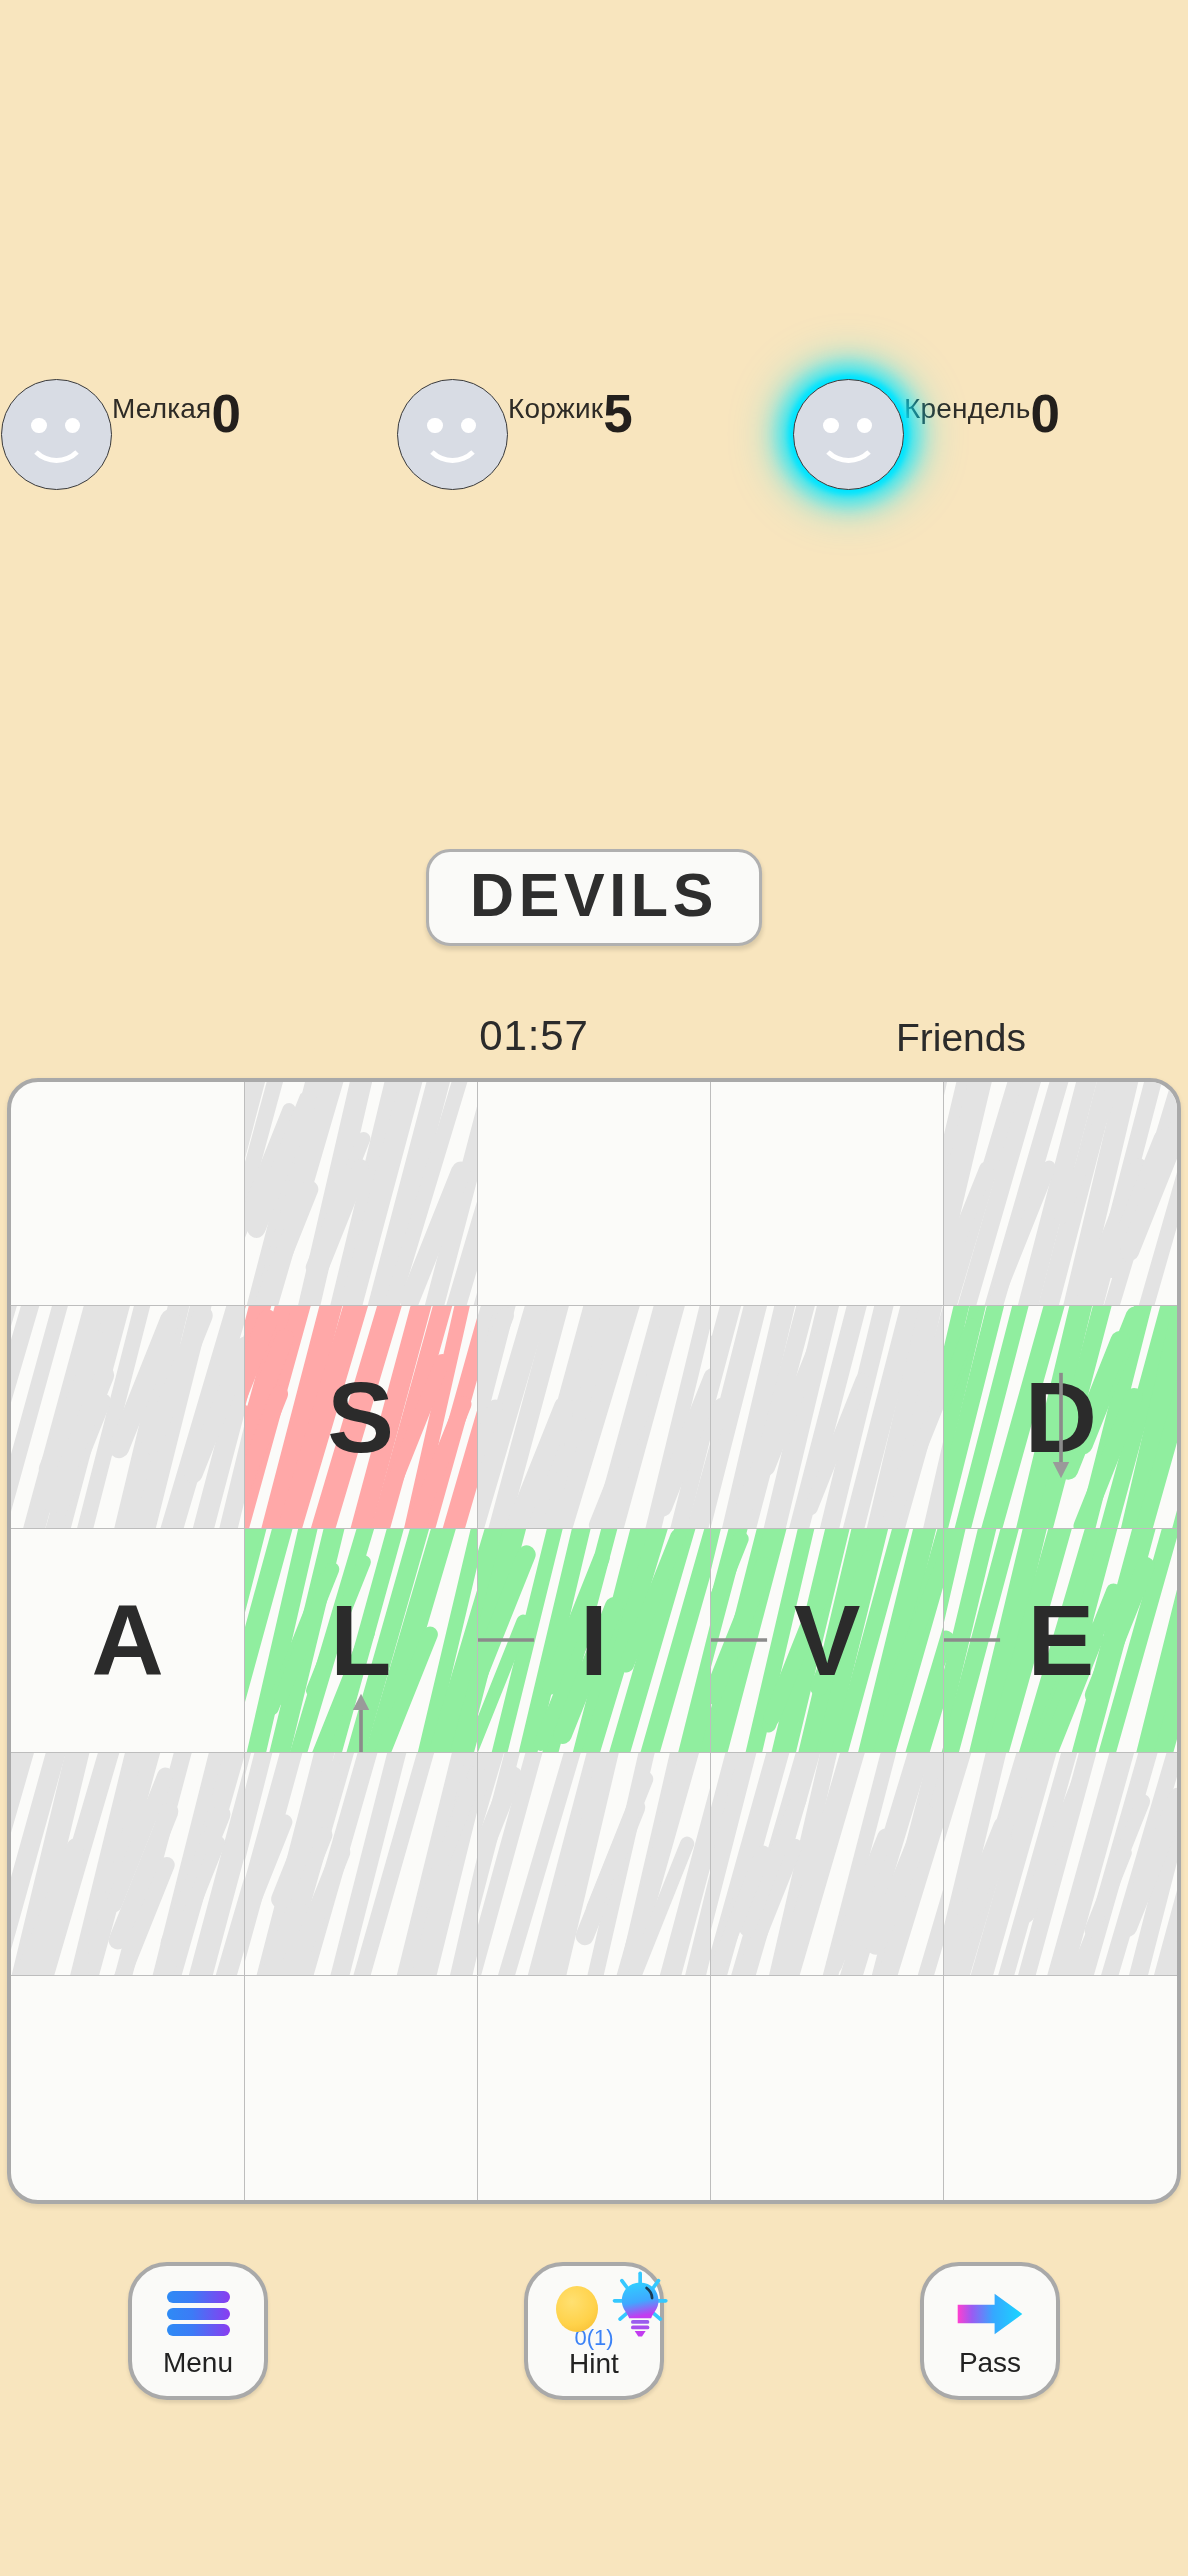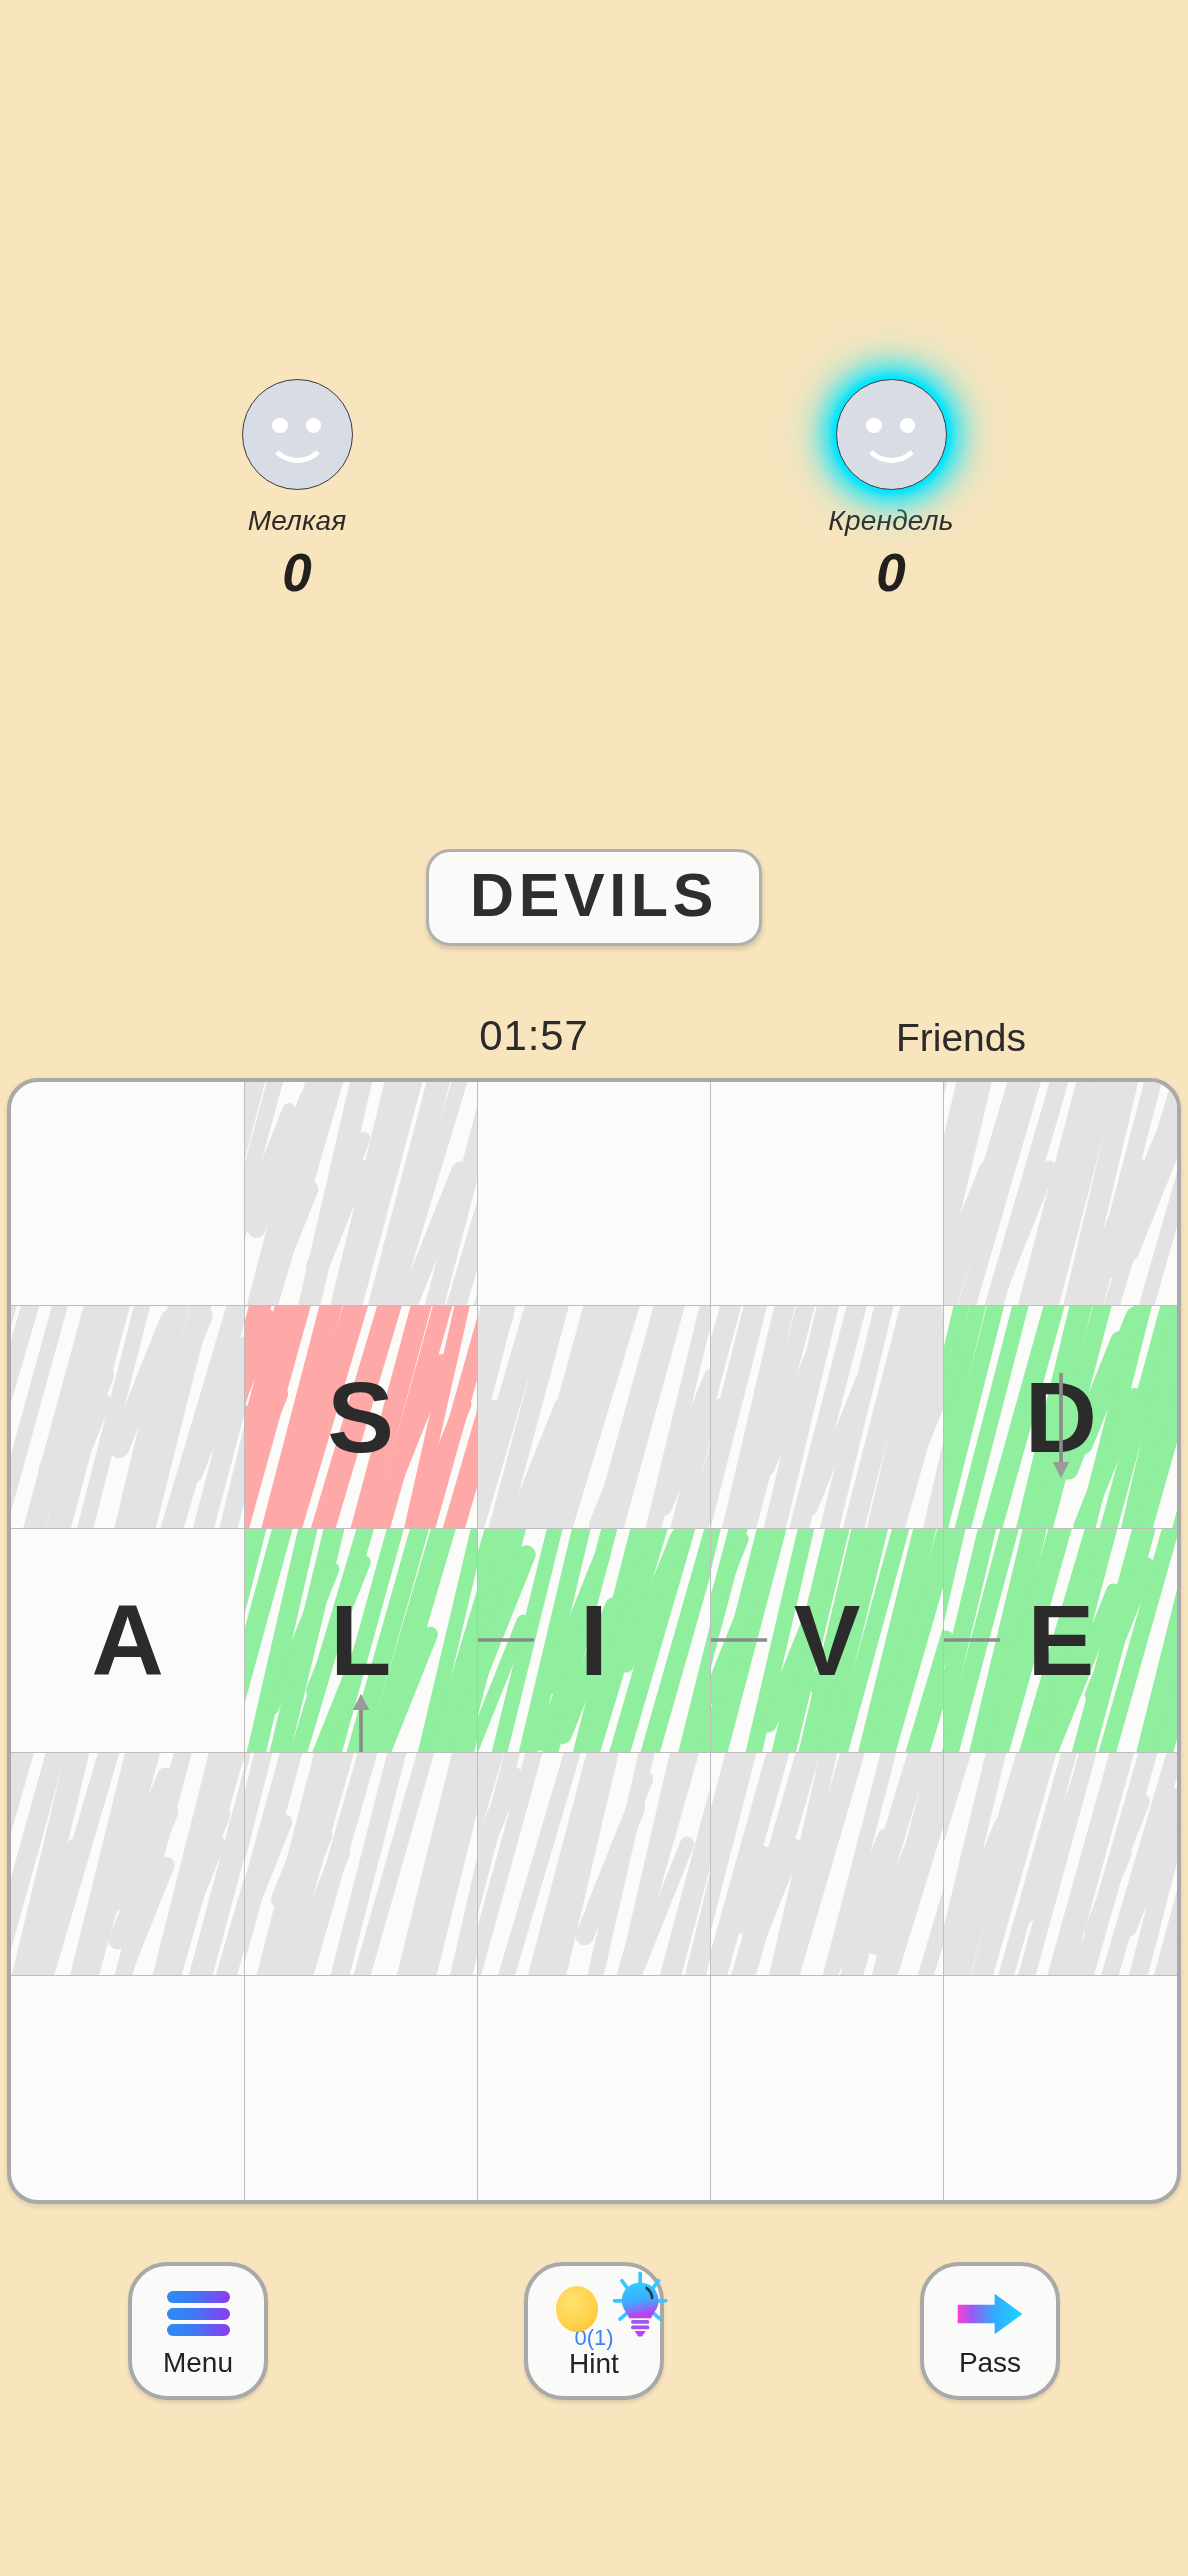--- a/index.html
+++ b/index.html
@@ -11,21 +11,21 @@
     position:relative;
   }
 
   
   #players{
     position:absolute;left:0;top:378px;width:1188px;
     display:flex;
   }
   .player{
     flex:1 1 0;
-    display:flex;flex-direction:column;align-items:center;font-style:italic;
+    display:flex;flex-direction:row;
   }
   .avatar-wrap{
     width:112px;height:112px;position:relative;
     display:flex;align-items:center;justify-content:center;
   }
   .avatar{
     width:111px;height:111px;border-radius:50%;
     background:#D8DCE4;
     border:1.8px solid #3a3a3a;
     position:relative;
@@ -185,20 +185,31 @@
       <div class="avatar">
         <span class="eye l"></span>
         <span class="eye r"></span>
         <span class="mouth"></span>
       </div>
     </div>
     <div class="pname">Мелкая</div>
     <div class="pscore">0</div>
   </div>
 
+  <div class="player">
+    <div class="avatar-wrap">
+      <div class="avatar">
+        <span class="eye l"></span>
+        <span class="eye r"></span>
+        <span class="mouth"></span>
+      </div>
+    </div>
+    <div class="pname">Коржик</div>
+    <div class="pscore">5</div>
+  </div>
 
 
   <div class="player">
     <div class="avatar-wrap">
       <div class="avatar active">
         <span class="eye l"></span>
         <span class="eye r"></span>
         <span class="mouth"></span>
       </div>
     </div>

